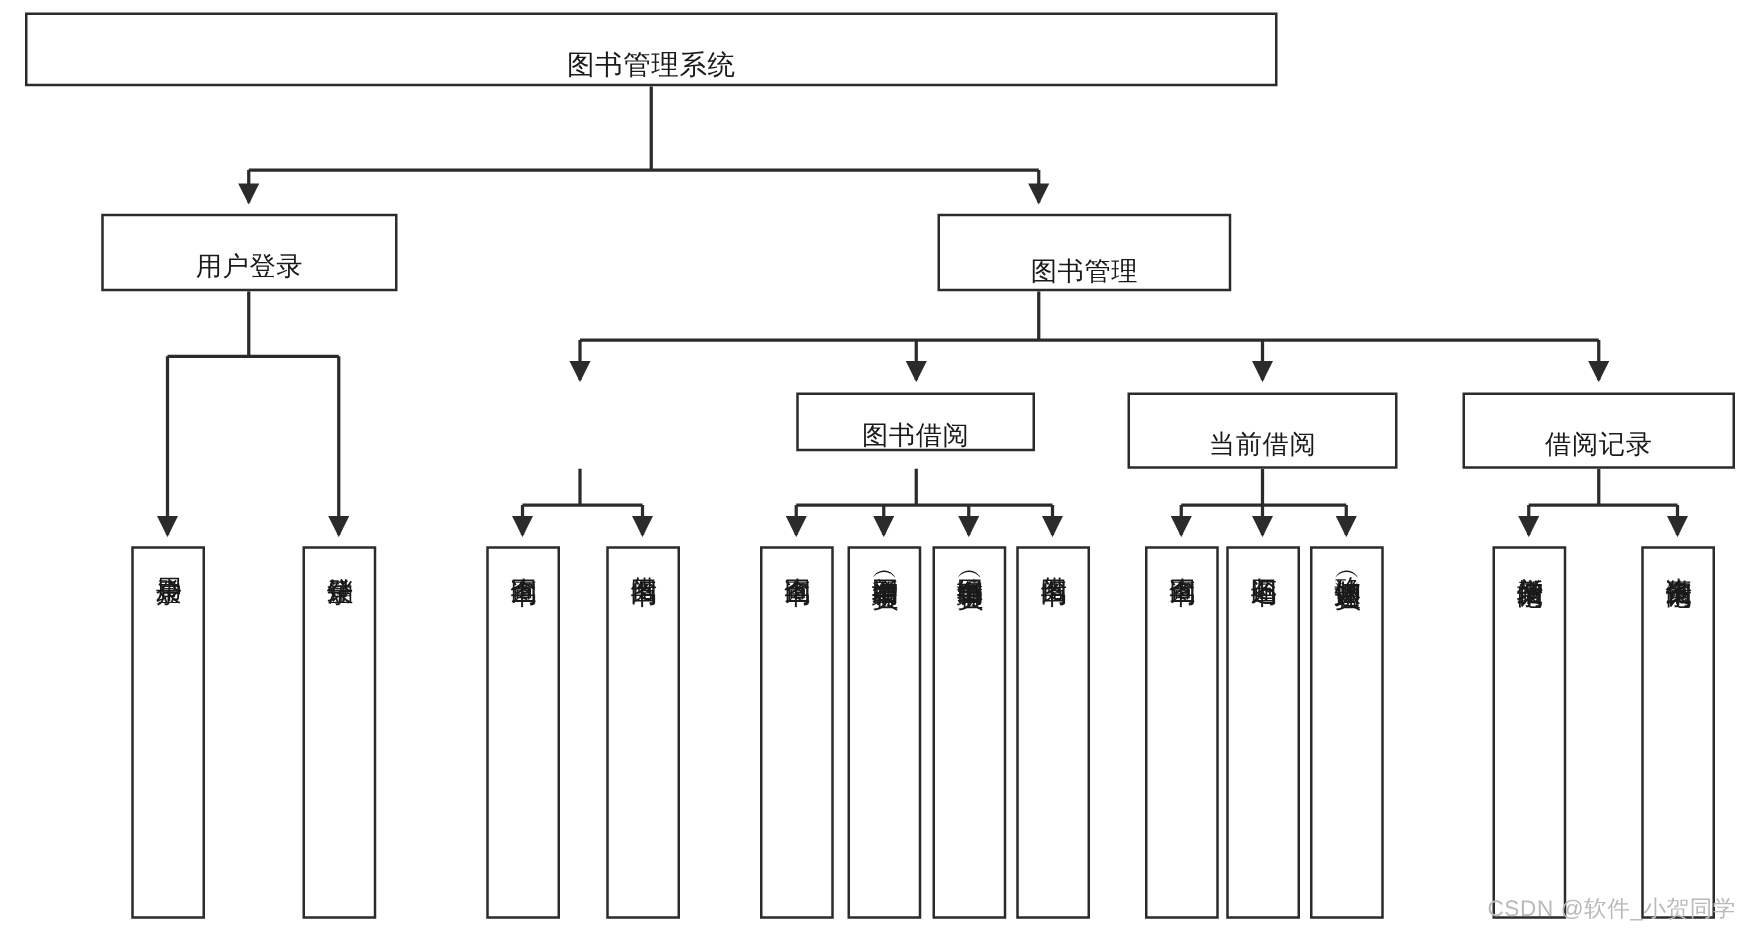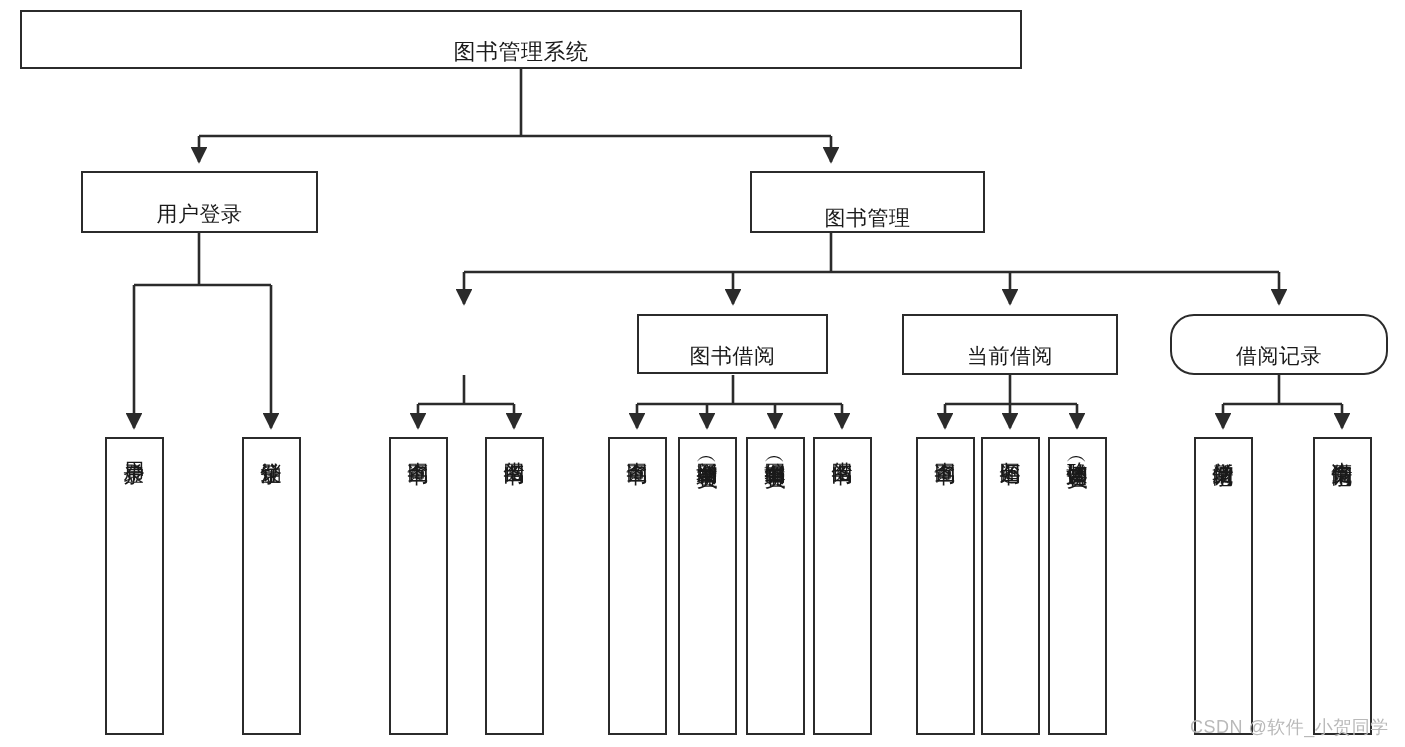--- a/index.html
+++ b/index.html
@@ -136,27 +136,27 @@
     <span class="node-label">图书管理系统</span>
   </div>
 
   <div class="node horiz" style="left:81px; top:171px; width:237px; height:62px;">
     <span class="node-label">用户登录</span>
   </div>
   <div class="node horiz" style="left:750px; top:171px; width:235px; height:62px;align-items:flex-end;">
     <span class="node-label">图书管理</span>
   </div>
 
-  <div class="node horiz" style="left:637px; top:314px; width:191px; height:60px;">
+  <div class="node horiz" style="left:637px; top:314px; width:191px; height:47px;">
     <span class="node-label">图书借阅</span>
   </div>
   <div class="node horiz" style="left:902px; top:314px; width:216px; height:61px;">
     <span class="node-label">当前借阅</span>
   </div>
-  <div class="node horiz" style="left:1170px; top:314px; width:218px; height:61px;border-radius:24px;">
+  <div class="node horiz" style="left:1170px; top:314px; width:218px; height:61px;">
     <span class="node-label">借阅记录</span>
   </div>
 
   <div class="node vert" style="left:105px; top:437px; width:59px; height:298px;">
     <span class="node-label">用户登录</span>
   </div>
   <div class="node vert" style="left:242px; top:437px; width:59px; height:298px;">
     <span class="node-label">注销登录</span>
   </div>
 

